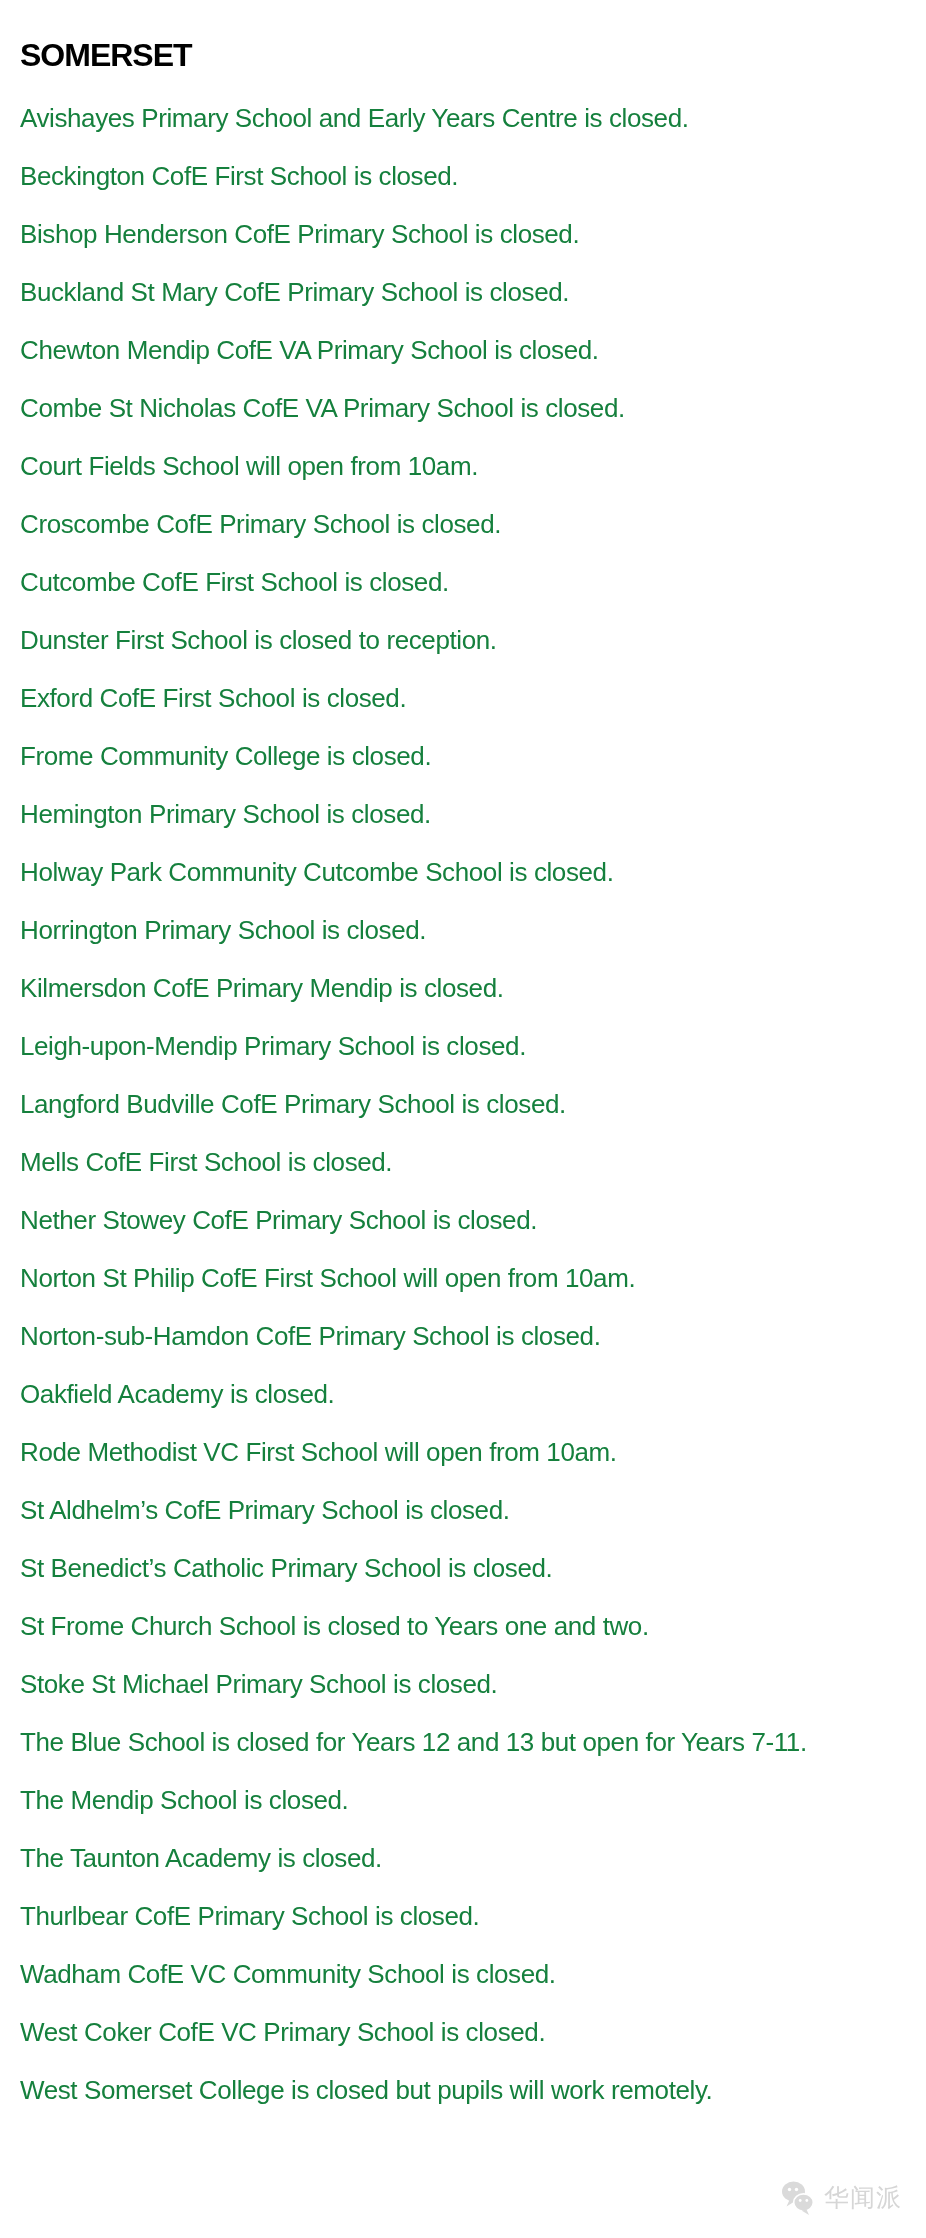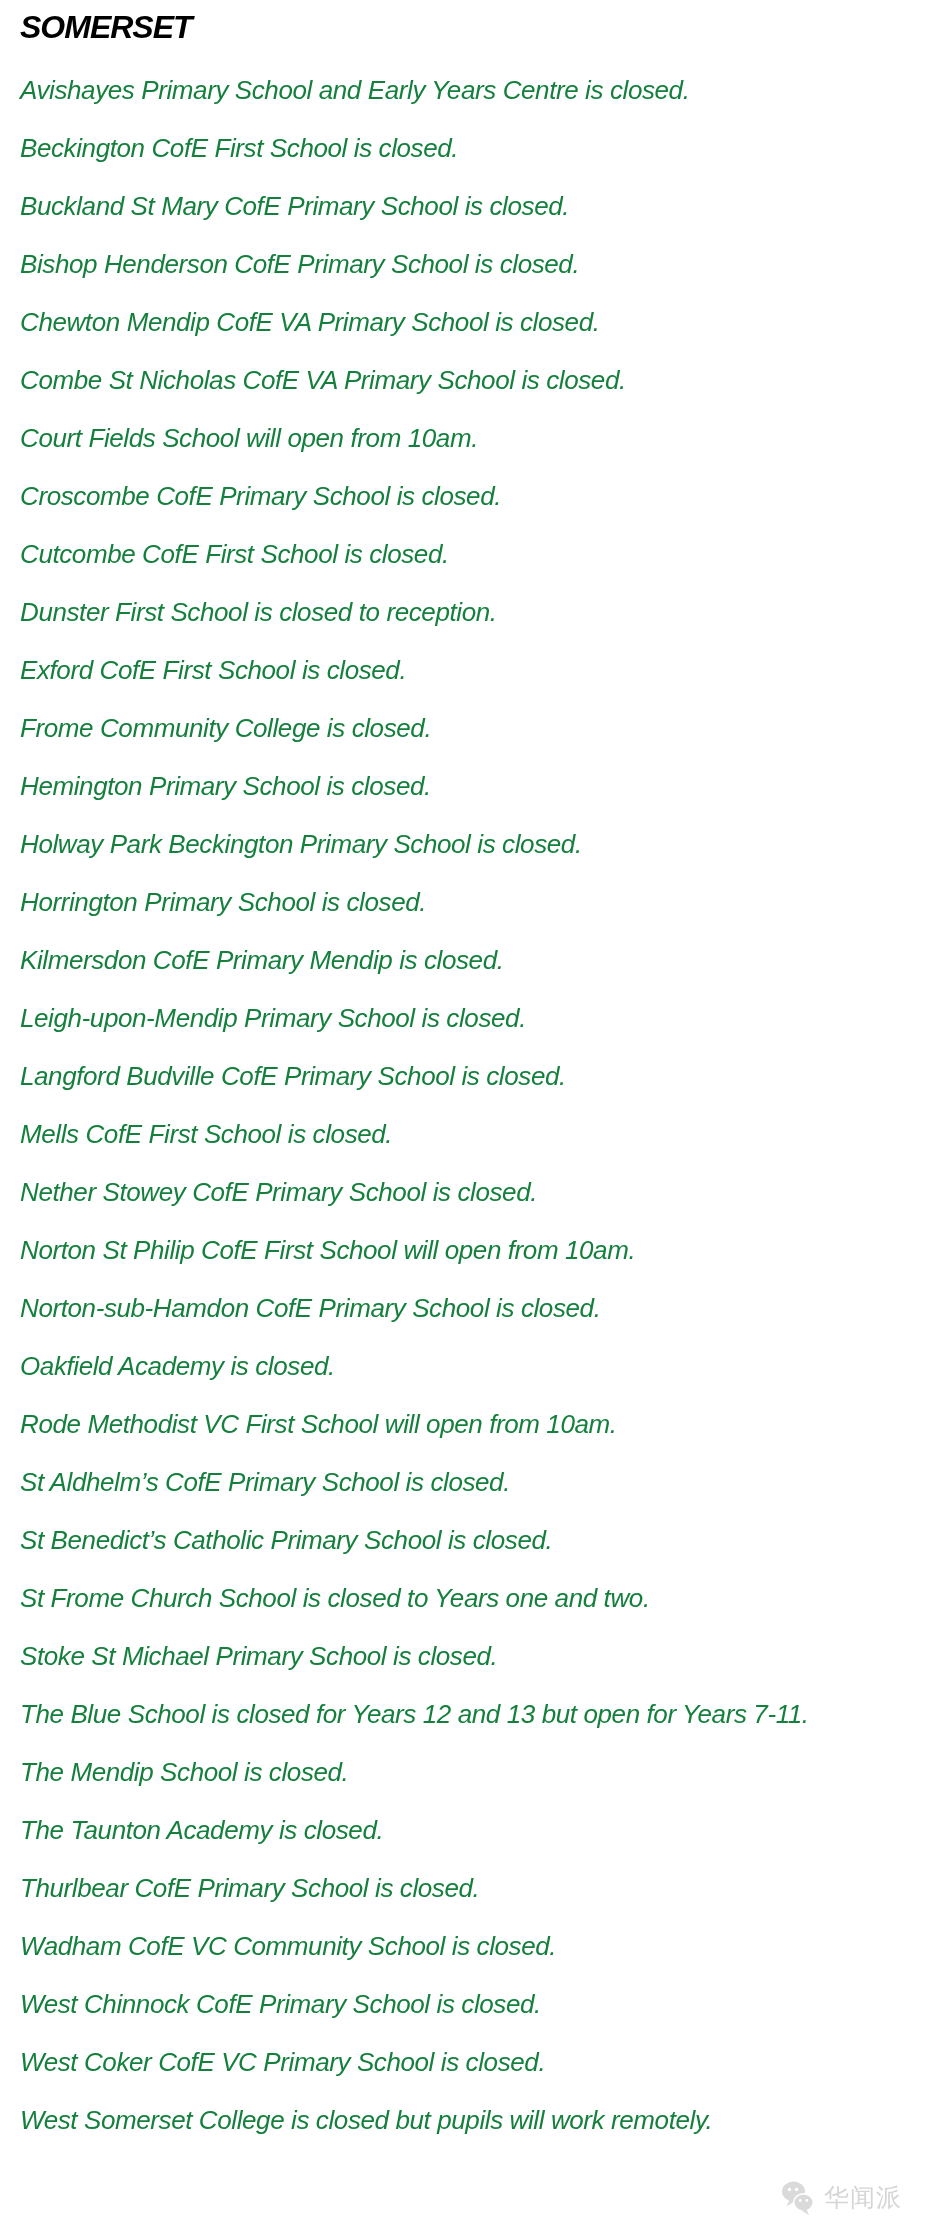--- a/index.html
+++ b/index.html
@@ -5,22 +5,21 @@
   html, body { margin: 0; padding: 0; }
   body {
     width: 926px;
     height: 2238px;
     background: #ffffff;
     overflow: hidden;
     position: relative;
     font-family: "Liberation Sans", "DejaVu Sans", sans-serif;
   }
   .article {
-    padding: 8px 20px 0 20px;
-    font-style: italic;
+    padding: 36px 20px 0 20px;
   }
   .heading {
     font-size: 32px;
     font-weight: 700;
     line-height: 38px;
     letter-spacing: -1px;
     color: #000000;
     margin: 0 0 28px 0;
   }
   .closure {
@@ -49,52 +48,51 @@
   }
 </style>
 </head>
 <body>
 
 <div class="article">
   <h1 class="heading">SOMERSET</h1>
   <div id="closure-list">
       <p class="closure">Avishayes Primary School and Early Years Centre is closed.</p>
       <p class="closure">Beckington CofE First School is closed.</p>
+      <p class="closure">Bishop Henderson CofE Primary School is closed.</p>
       <p class="closure">Buckland St Mary CofE Primary School is closed.</p>
-      <p class="closure">Bishop Henderson CofE Primary School is closed.</p>
       <p class="closure">Chewton Mendip CofE VA Primary School is closed.</p>
       <p class="closure">Combe St Nicholas CofE VA Primary School is closed.</p>
       <p class="closure">Court Fields School will open from 10am.</p>
       <p class="closure">Croscombe CofE Primary School is closed.</p>
       <p class="closure">Cutcombe CofE First School is closed.</p>
       <p class="closure">Dunster First School is closed to reception.</p>
       <p class="closure">Exford CofE First School is closed.</p>
       <p class="closure">Frome Community College is closed.</p>
       <p class="closure">Hemington Primary School is closed.</p>
-      <p class="closure">Holway Park Beckington Primary School is closed.</p>
+      <p class="closure">Holway Park Community Cutcombe School is closed.</p>
       <p class="closure">Horrington Primary School is closed.</p>
       <p class="closure">Kilmersdon CofE Primary Mendip is closed.</p>
       <p class="closure">Leigh-upon-Mendip Primary School is closed.</p>
       <p class="closure">Langford Budville CofE Primary School is closed.</p>
       <p class="closure">Mells CofE First School is closed.</p>
       <p class="closure">Nether Stowey CofE Primary School is closed.</p>
       <p class="closure">Norton St Philip CofE First School will open from 10am.</p>
       <p class="closure">Norton-sub-Hamdon CofE Primary School is closed.</p>
       <p class="closure">Oakfield Academy is closed.</p>
       <p class="closure">Rode Methodist VC First School will open from 10am.</p>
       <p class="closure">St Aldhelm’s CofE Primary School is closed.</p>
       <p class="closure">St Benedict’s Catholic Primary School is closed.</p>
       <p class="closure">St Frome Church School is closed to Years one and two.</p>
       <p class="closure">Stoke St Michael Primary School is closed.</p>
       <p class="closure">The Blue School is closed for Years 12 and 13 but open for Years 7-11.</p>
       <p class="closure">The Mendip School is closed.</p>
       <p class="closure">The Taunton Academy is closed.</p>
       <p class="closure">Thurlbear CofE Primary School is closed.</p>
       <p class="closure">Wadham CofE VC Community School is closed.</p>
-      <p class="closure">West Chinnock CofE Primary School is closed.</p>
       <p class="closure">West Coker CofE VC Primary School is closed.</p>
       <p class="closure">West Somerset College is closed but pupils will work remotely.</p>
     </div>
 </div>
 
 <div class="watermark">
   <span class="wm-icon">
     <svg width="33" height="37" viewBox="0 0 33 37" xmlns="http://www.w3.org/2000/svg">
       <ellipse cx="12.5" cy="12.5" rx="11.5" ry="10" fill="#dadada"></ellipse>
       <path d="M8.5 21 L5.5 27.5 L13.5 22.5 Z" fill="#dadada"></path>

